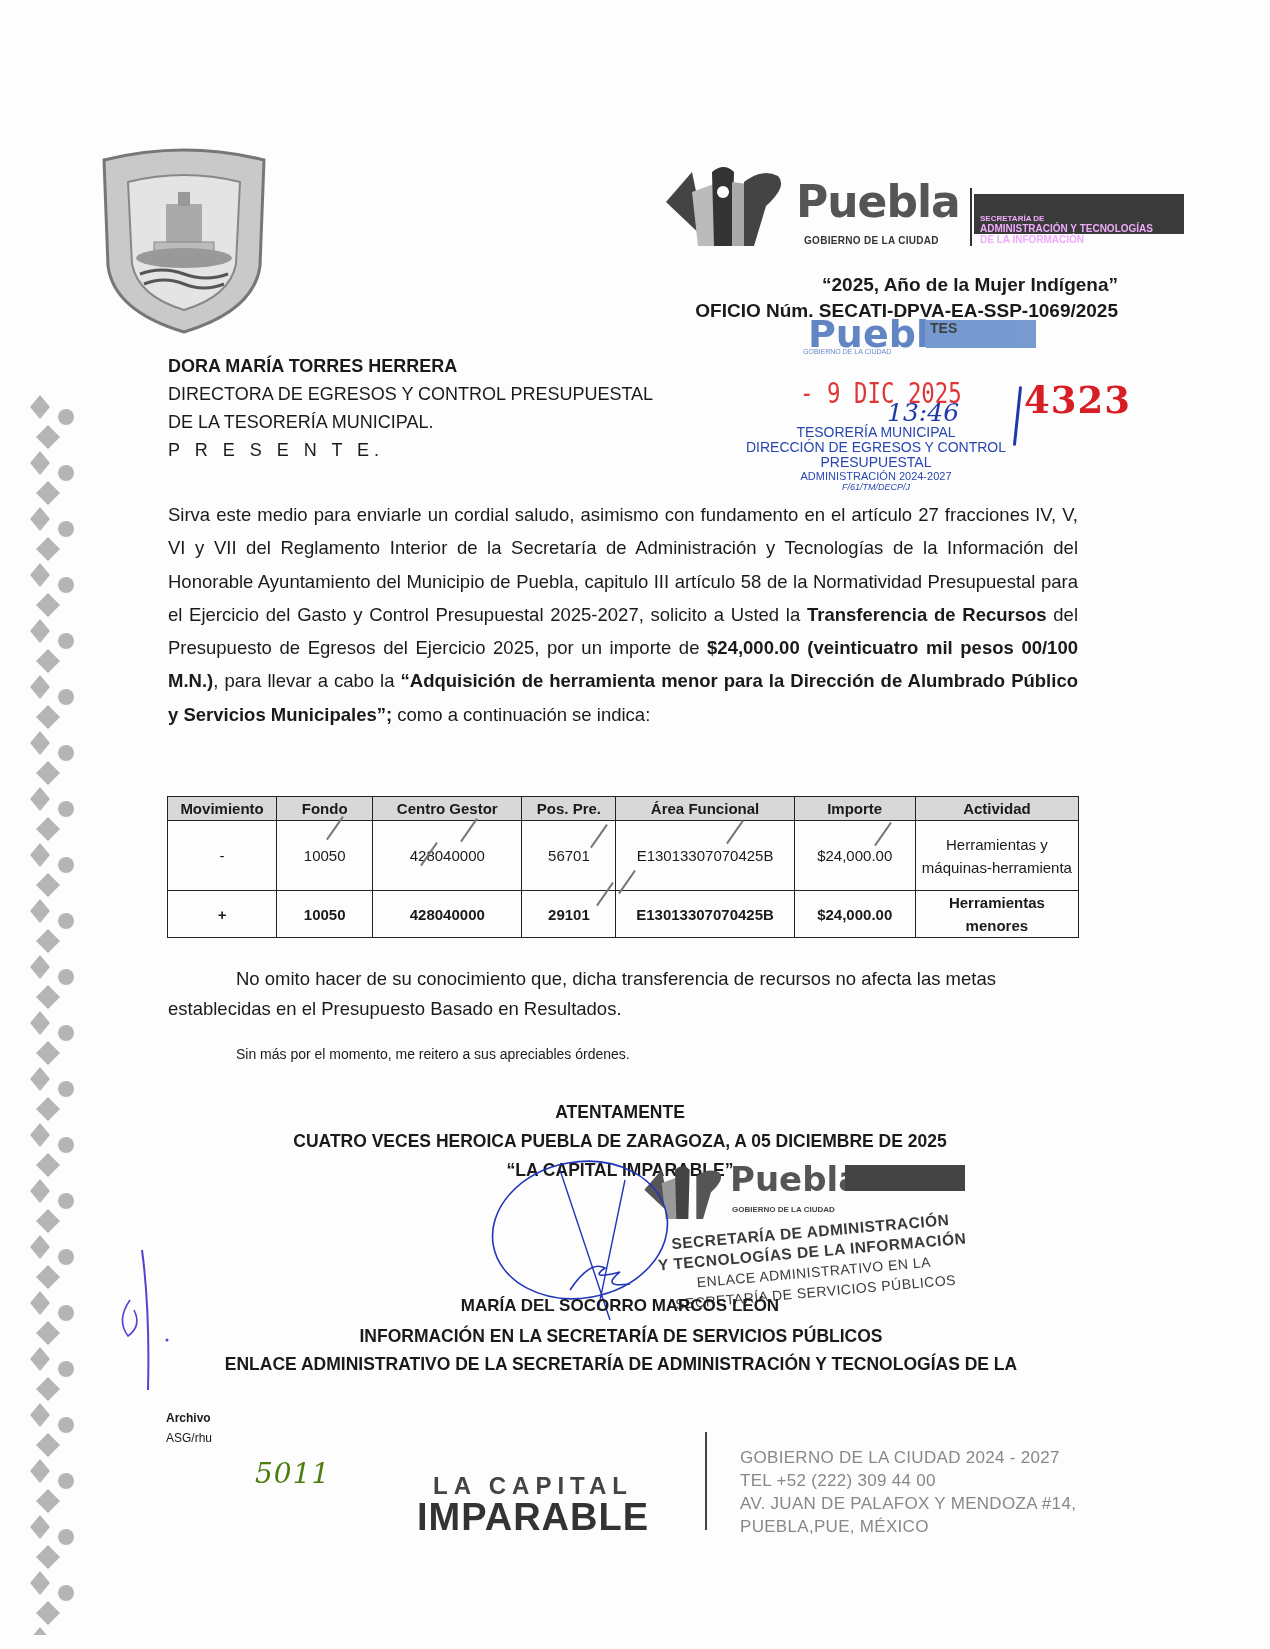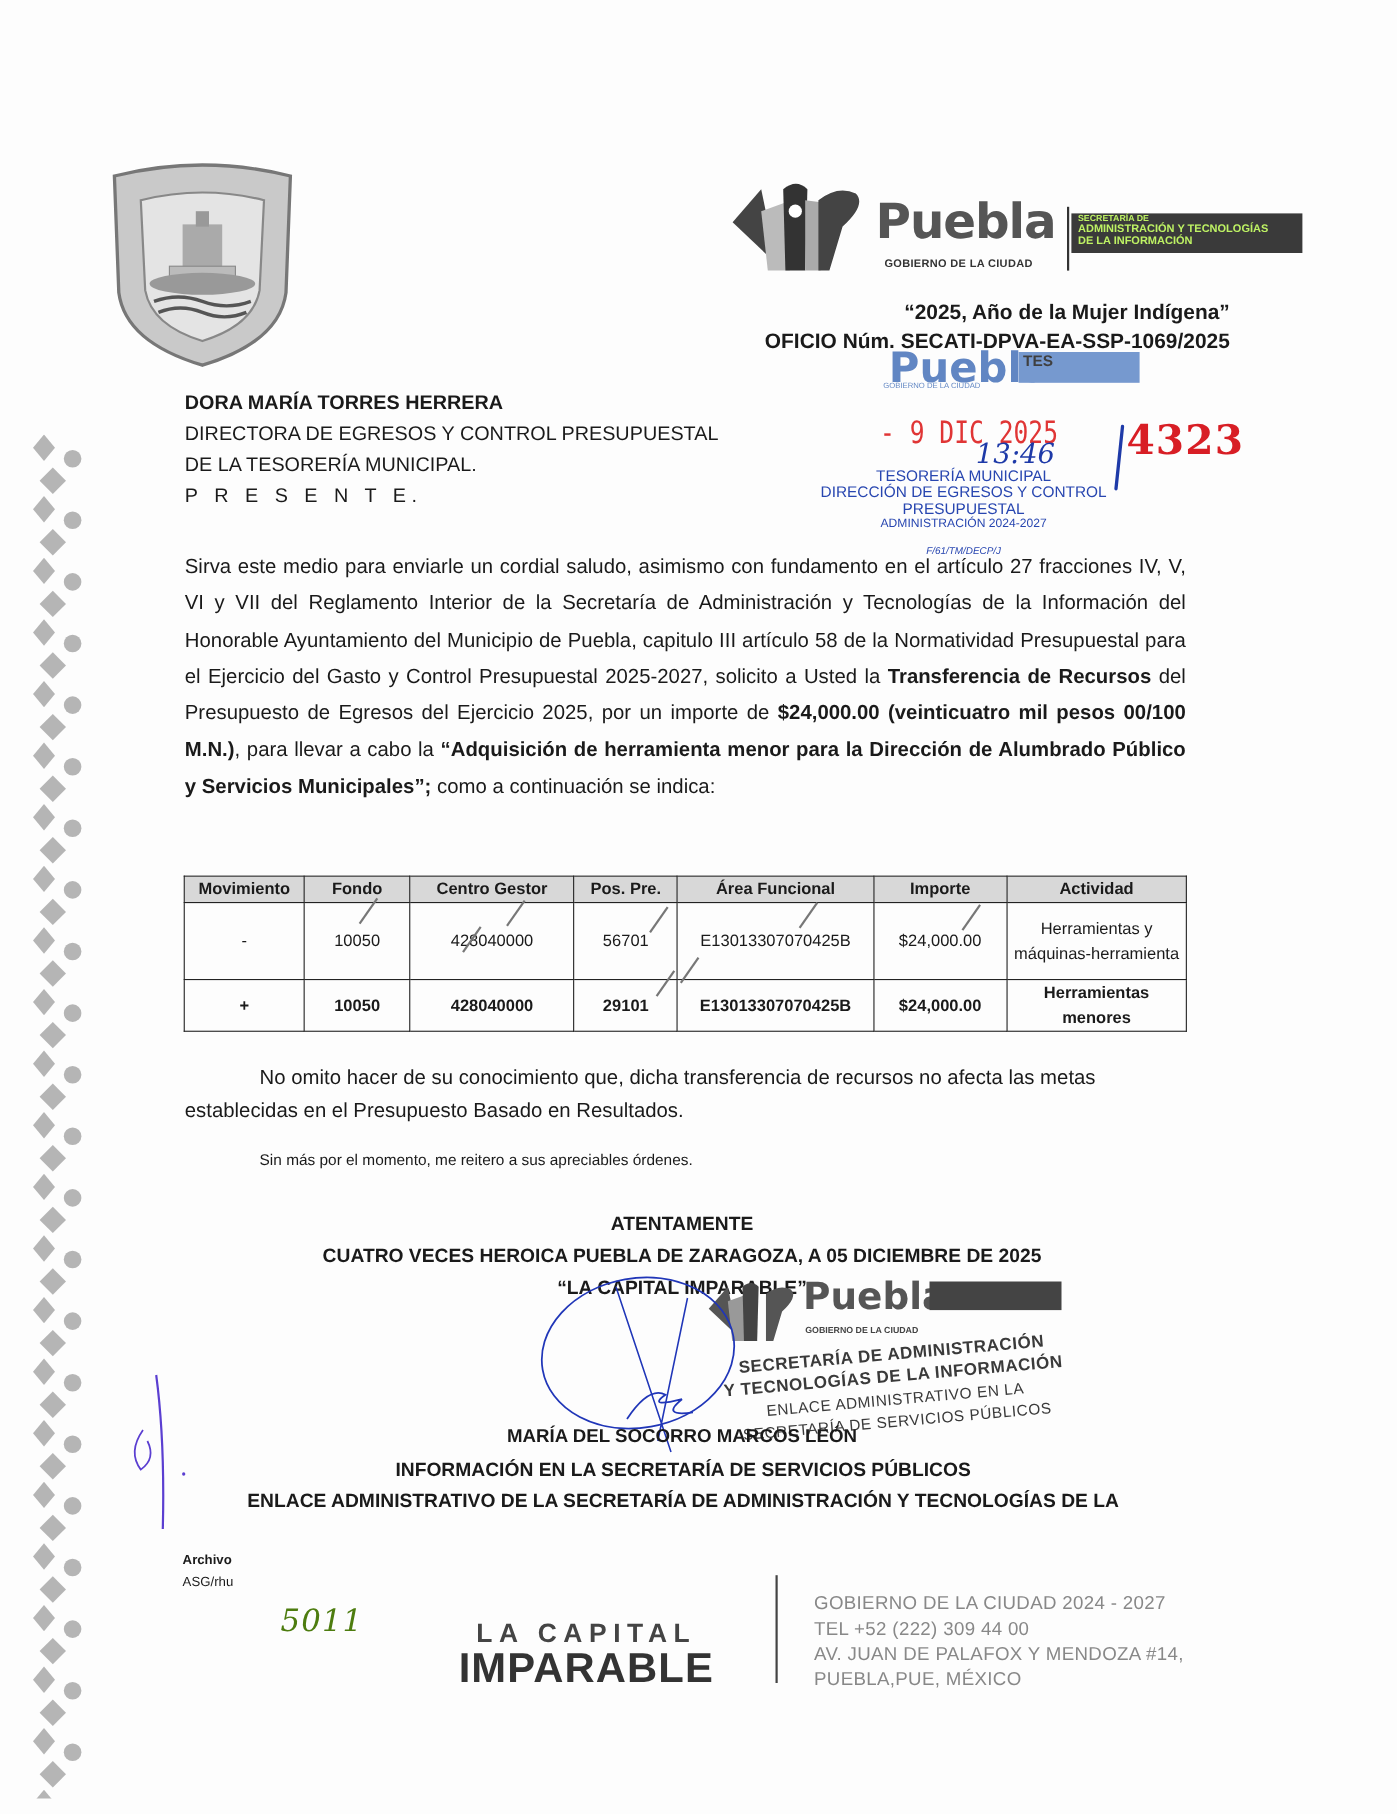--- a/index.html
+++ b/index.html
@@ -11,40 +11,40 @@
 
   
   .shield { position: absolute; left: 94px; top: 146px; width: 180px; height: 190px; }
 
   
   .header-logo { position: absolute; left: 662px; top: 158px; width: 530px; height: 100px; }
   .logo-art { position: absolute; left: 0; top: 4px; width: 130px; height: 90px; }
   .logo-word { position: absolute; left: 134px; top: 18px; font-family: "DejaVu Sans", sans-serif; font-weight: bold; font-size: 44px; color: #555; letter-spacing: -1px; }
   .logo-sub { position: absolute; left: 142px; top: 77px; font-size: 10px; font-weight: bold; color: #333; letter-spacing: .3px; }
   .logo-divider { position: absolute; left: 308px; top: 30px; width: 2px; height: 58px; background: #333; }
-  .logo-sec { position: absolute; left: 312px; top: 36px; width: 210px; height: 36px; background: #3a3a3a; color: #bef264; padding: 0 6px; }
+  .logo-sec { position: absolute; left: 312px; top: 36px; width: 210px; height: 36px; background: #3a3a3a; color: #f0abfc; padding: 20px 6px; }
   .logo-sec .s1 { font-size: 8px; font-weight: bold; display: block; }
   .logo-sec .s2 { font-size: 10px; font-weight: bold; display: block; line-height: 11px; }
 
   
   .motto { position: absolute; right: 152px; top: 274px; font-size: 19px; font-weight: bold; }
   .oficio { position: absolute; right: 152px; top: 300px; font-size: 19px; font-weight: bold; }
 
   
   .stamp-logo { position: absolute; left: 748px; top: 318px; width: 290px; height: 42px; opacity: .75; }
   .stamp-logo .w { position: absolute; left: 60px; top: -6px; font-family: "DejaVu Sans", sans-serif; font-weight: bold; font-size: 38px; color: #2d5fb0; }
   .stamp-logo .box { position: absolute; left: 178px; top: 2px; width: 110px; height: 28px; background: #4a78c0; color: #000000; font-size: 14px; font-weight: bold; padding-left: 4px; }
   .stamp-logo .sub { position: absolute; left: 55px; top: 30px; font-size: 7px; color: #2d5fb0; }
   .stamp-date { position: absolute; left: 800px; top: 377px; font-family: "DejaVu Sans Mono", monospace; font-size: 28px; color: #e03535; transform: scaleX(.8); transform-origin: left; }
   .stamp-time { position: absolute; left: 887px; top: 398px; font-family: "DejaVu Serif", serif; font-style: italic; font-size: 25px; color: #1e3aa8; }
   .stamp-bar { position: absolute; left: 1016px; top: 386px; width: 3px; height: 60px; background: #1e3aa8; transform: rotate(6deg); border-radius: 2px; }
   .stamp-folio { position: absolute; left: 1024px; top: 378px; font-family: "DejaVu Serif", serif; font-size: 37px; font-weight: bold; color: #d81e25; letter-spacing: 1px; }
   .stamp-text { position: absolute; left: 740px; top: 425px; width: 272px; text-align: center; color: #2846b0; font-size: 14px; line-height: 15px; }
   .stamp-text .small { font-size: 11px; line-height: 12px; }
-  .stamp-text .tiny { font-size: 9px; line-height: 10px; font-style: italic; margin-top: 14px; }
+  .stamp-text .tiny { font-size: 9px; line-height: 10px; font-style: italic; }
 
   
   .addressee { position: absolute; left: 168px; top: 352px; font-size: 18px; line-height: 28px; }
   .addressee .name { font-weight: bold; }
   .addressee .presente { letter-spacing: 5px; }
 
   
   .body-text { position: absolute; left: 168px; top: 498px; width: 910px; font-size: 18.5px; line-height: 33.3px; text-align: justify; }
   .body-text b { font-weight: bold; }
 

